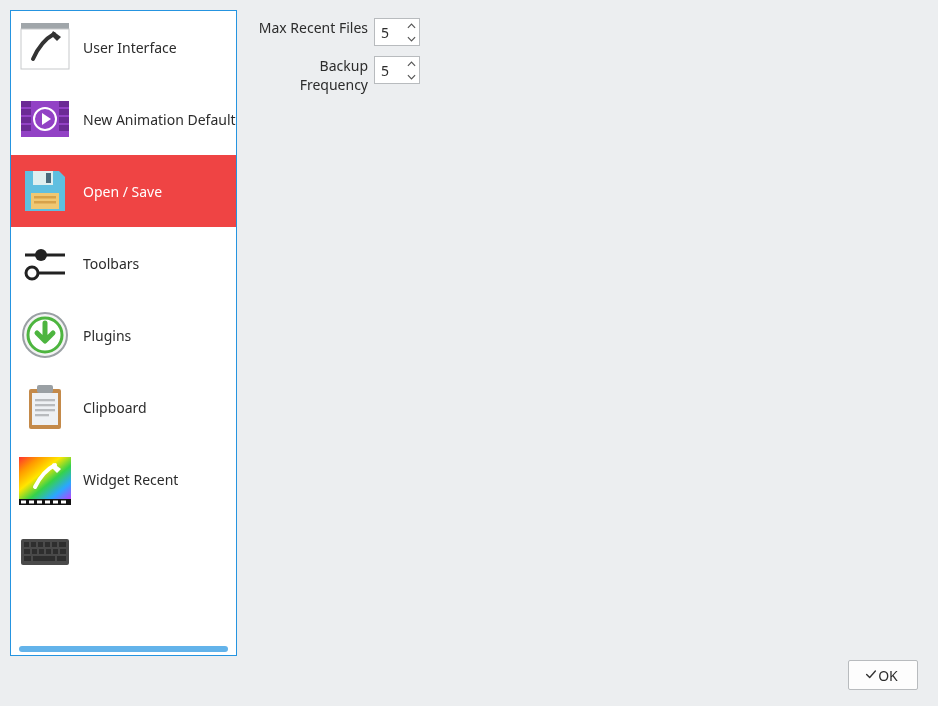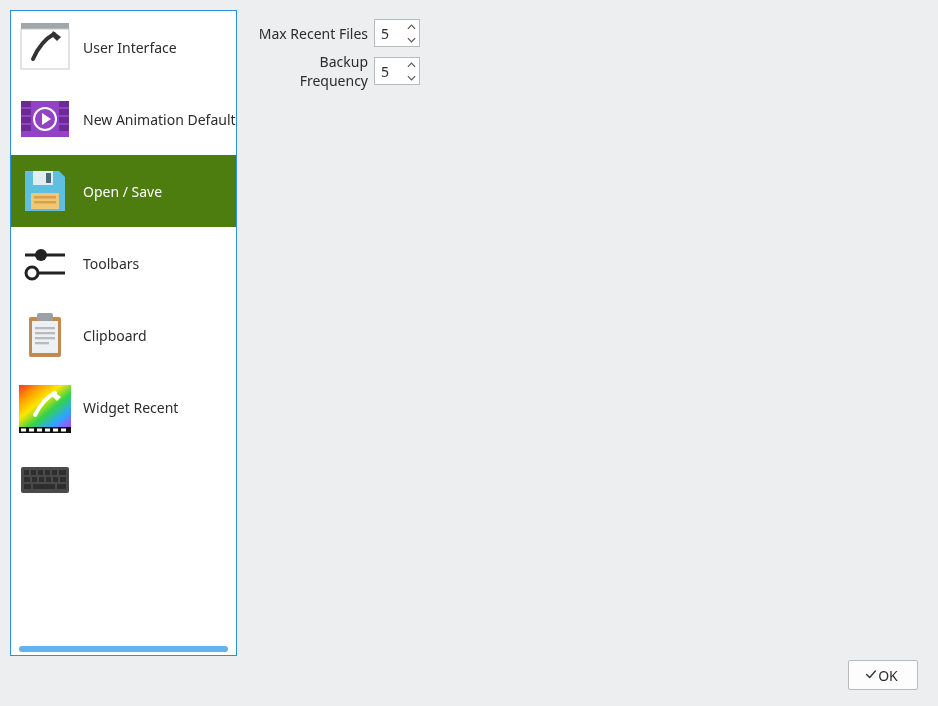--- a/index.html
+++ b/index.html
@@ -23,21 +23,21 @@
   }
   .sidebar-list{ flex: 1; overflow: hidden; }
   .sidebar-item {
     display: flex; align-items: center;
     height: 72px;
     padding: 0 6px;
     cursor: pointer;
     white-space: nowrap;
   }
   .sidebar-item.selected {
-    background: #4d7c0f;
+    background: #ef4444;
     color: #ffffff;
     justify-content: flex-end;
   }
   .sidebar-icon {
     width: 56px; height: 56px;
     flex: 0 0 56px;
     margin-right: 10px;
     display: flex; align-items: center; justify-content: center;
   }
   .sidebar-icon svg { width: 56px; height: 56px; }
@@ -51,21 +51,21 @@
     background: #63b3ea;
     border-radius: 3px;
   }
 
   .content {
     position: absolute;
     left: 250px; right: 12px;
     top: 18px; bottom: 62px;
   }
   .form-row {
-    display: flex; align-items: center; height: 30px;
+    display: flex; height: 30px;
     margin-bottom: 8px;
   }
   .form-label {
     width: 118px; text-align: right; margin-right: 6px;
     color: #2c2c2c;
   }
   .spin {
     width: 46px; height: 28px;
     border: 1px solid #b8bbbe;
     background: #ffffff;
@@ -161,20 +161,30 @@
           <svg viewBox="0 0 56 56">
             <line x1="8" y1="20" x2="48" y2="20" stroke="#222" stroke-width="3"></line>
             <circle cx="24" cy="20" r="6" fill="#222"></circle>
             <line x1="8" y1="38" x2="48" y2="38" stroke="#222" stroke-width="3"></line>
             <circle cx="15" cy="38" r="6" fill="#fff" stroke="#222" stroke-width="3"></circle>
           </svg>
         </span>
         <span class="sidebar-label">Toolbars</span>
       </div>
 
+      <div class="sidebar-item">
+        <span class="sidebar-icon">
+          <svg viewBox="0 0 56 56">
+            <circle cx="28" cy="28" r="22" fill="#f3f3f3" stroke="#9aa0a4" stroke-width="2"></circle>
+            <circle cx="28" cy="28" r="17" fill="#ffffff" stroke="#4db53f" stroke-width="3"></circle>
+            <path d="M28 16 V32 M20 26 L28 34 L36 26" fill="none" stroke="#4db53f" stroke-width="5" stroke-linecap="round" stroke-linejoin="round"></path>
+          </svg>
+        </span>
+        <span class="sidebar-label">Plugins</span>
+      </div>
 
       <div class="sidebar-item">
         <span class="sidebar-icon">
           <svg viewBox="0 0 56 56">
             <rect x="12" y="10" width="32" height="40" rx="2" fill="#c48a4a"></rect>
             <rect x="15" y="14" width="26" height="32" fill="#eef1f4"></rect>
             <rect x="20" y="6" width="16" height="8" rx="2" fill="#9aa0a4"></rect>
             <rect x="18" y="20" width="20" height="2.3" fill="#b8bbbe"></rect>
             <rect x="18" y="25" width="20" height="2.3" fill="#b8bbbe"></rect>
             <rect x="18" y="30" width="20" height="2.3" fill="#b8bbbe"></rect>

